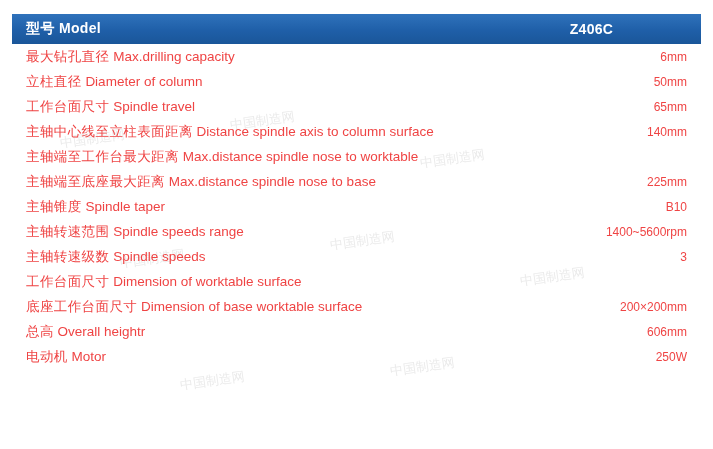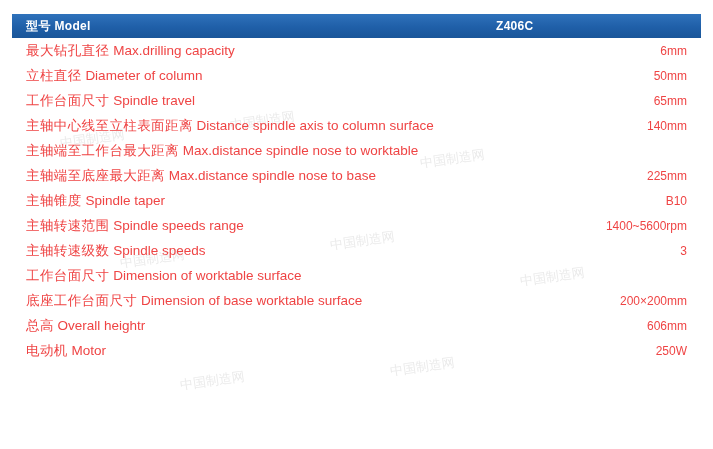--- a/index.html
+++ b/index.html
@@ -39,29 +39,29 @@
     position: relative;
     z-index: 1;
     width: 689px;
     border-collapse: collapse;
     table-layout: fixed;
   }
   .header-row td {
     background: #1f64ae;
     background: linear-gradient(to bottom, #2f72bb 0%, #1f5fa8 55%, #1a5699 100%);
     color: #ffffff;
-    font-size: 12px;
+    font-size: 14px;
     font-weight: bold;
-    height: 24px;
+    height: 30px;
     padding: 0 14px;
     letter-spacing: .3px;
     margin-left: 20px;
   }
   .header-row td.right {
-    text-align: left;
+    text-align: center;
   }
   tbody tr td {
     height: 25px;
     font-size: 13.5px;
     color: #ef4444;
     padding: 0 14px;
     vertical-align: middle;
     white-space: nowrap;
   }
   td.label {

